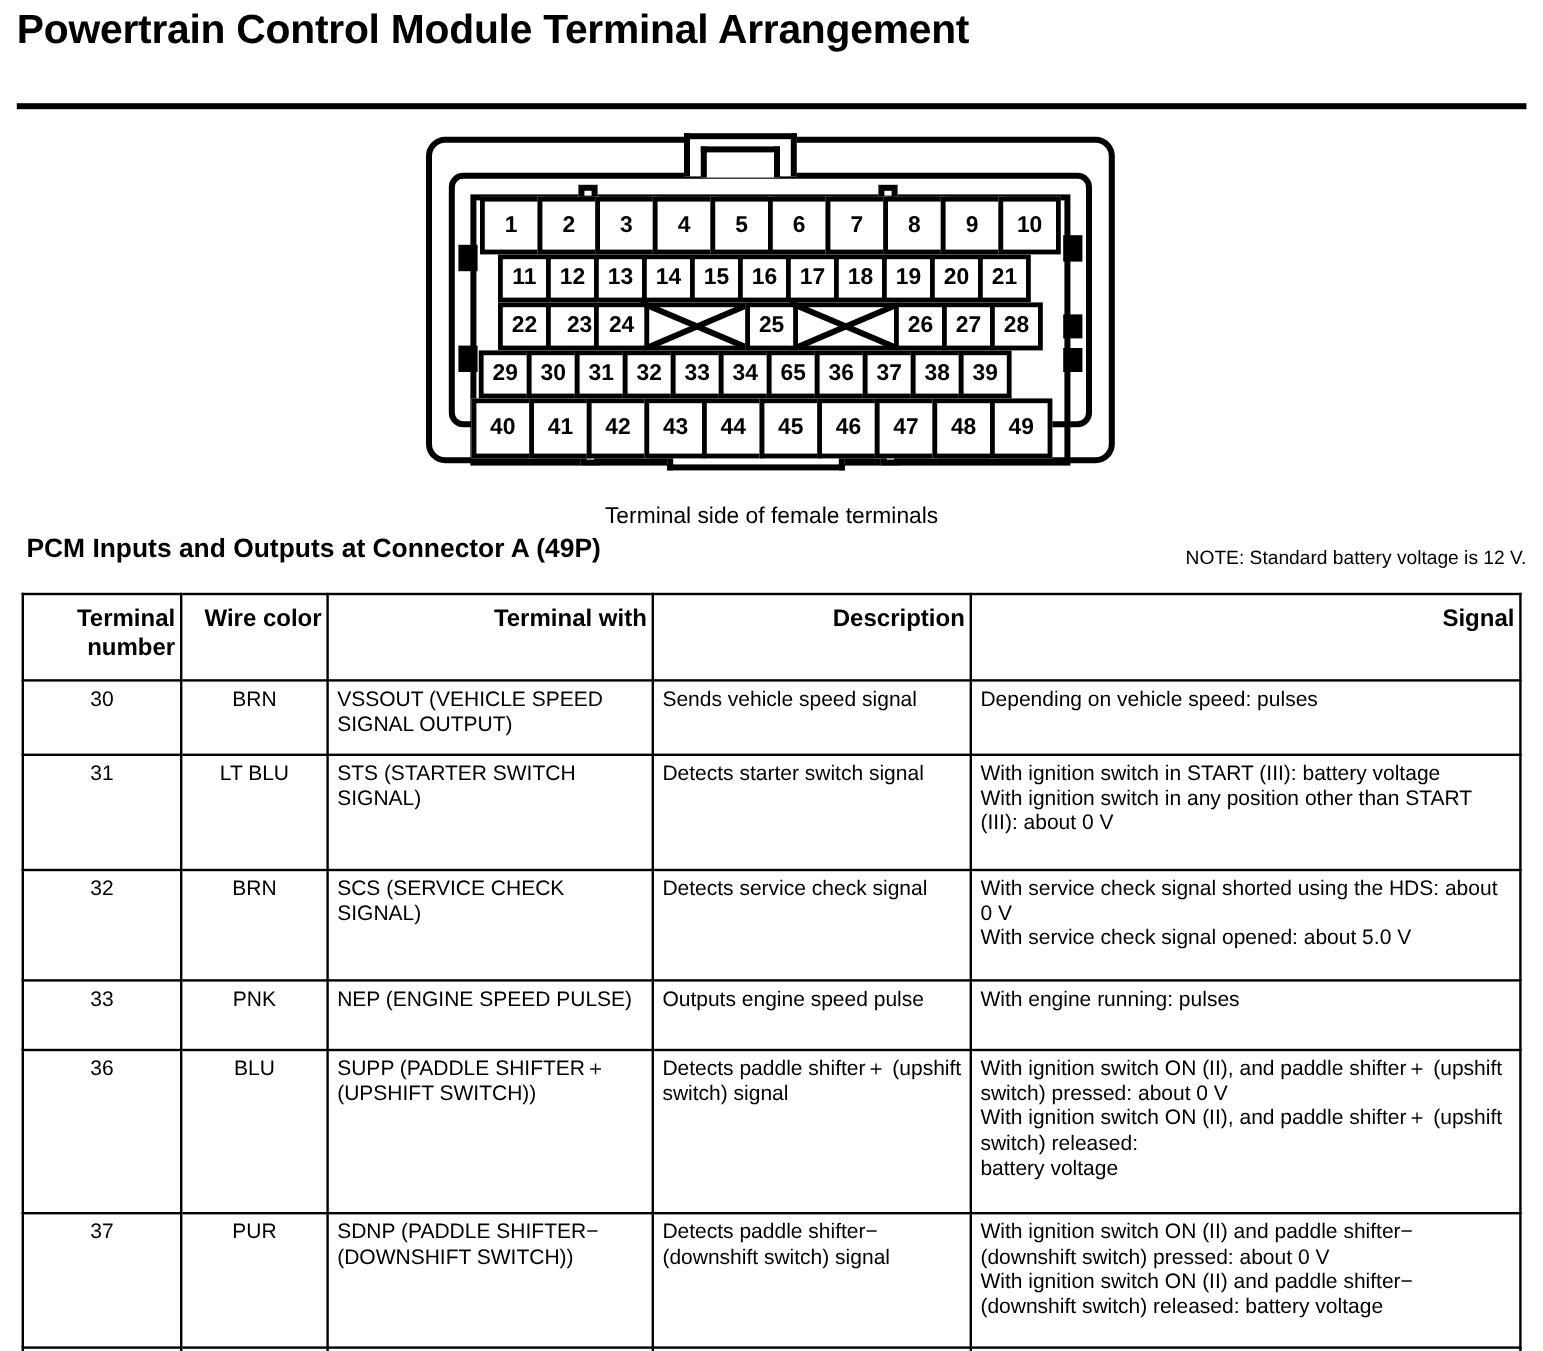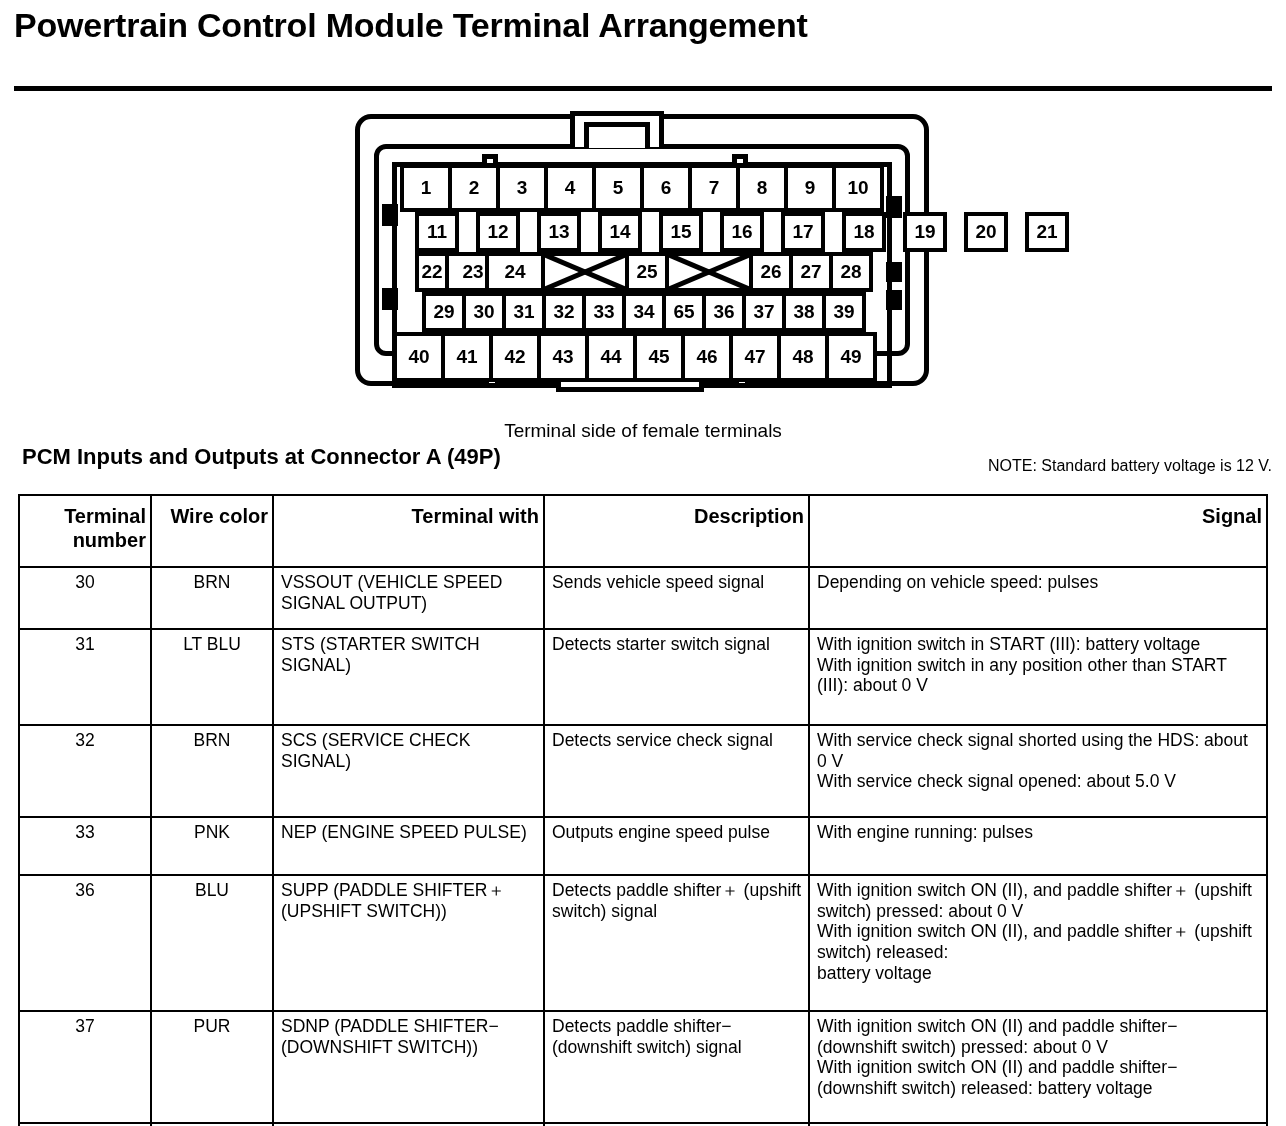--- a/index.html
+++ b/index.html
@@ -144,24 +144,24 @@
     top: 50%;
     width: 128%;
     height: 5px;
     background: #000;
   }
   .pin.blank::before { transform: translate(-50%, -50%) rotate(23deg); }
   .pin.blank::after  { transform: translate(-50%, -50%) rotate(-23deg); }
 
   #row-1 { left: 48px; top: 52px; }
   #row-1 .pin { width: 52px; height: 48px; }
-  #row-2 { left: 63px; top: 100px; gap: 21px; }
+  #row-2 { left: 63px; top: 100px; }
   #row-2 .pin { width: 44px; height: 40px; }
   #row-3 { left: 63px; top: 140px; }
-  #row-4 { left: 70px; top: 180px; }
+  #row-4 { left: 47px; top: 180px; }
   #row-4 .pin { width: 44px; height: 40px; }
   #row-5 { left: 41px; top: 220px; }
   #row-5 .pin { width: 52px; height: 50px; }
 
   #caption {
     position: absolute;
     left: 0;
     top: 420px;
     width: 1286px;
     text-align: center;
@@ -274,23 +274,23 @@
       <div class="pin">14</div>
       <div class="pin">15</div>
       <div class="pin">16</div>
       <div class="pin">17</div>
       <div class="pin">18</div>
       <div class="pin">19</div>
       <div class="pin">20</div>
       <div class="pin">21</div>
     </div>
   <div class="pin-row" id="row-3">
-      <div class="pin" style="width: 34px; height: 40px;">22</div>
+      <div class="pin" style="width: 44px; height: 40px;">22</div>
       <div class="pin" style="width: 44px; height: 40px; padding-left: 12px;">23</div>
-      <div class="pin" style="width: 60px; height: 40px;">24</div>
+      <div class="pin" style="width: 46px; height: 40px;">24</div>
       <div class="pin blank" style="width: 88px; height: 40px;"></div>
       <div class="pin" style="width: 44px; height: 40px;">25</div>
       <div class="pin blank" style="width: 88px; height: 40px;"></div>
       <div class="pin" style="width: 44px; height: 40px;">26</div>
       <div class="pin" style="width: 44px; height: 40px;">27</div>
       <div class="pin" style="width: 44px; height: 40px;">28</div>
     </div>
   <div class="pin-row" id="row-4">
       <div class="pin">29</div>
       <div class="pin">30</div>

